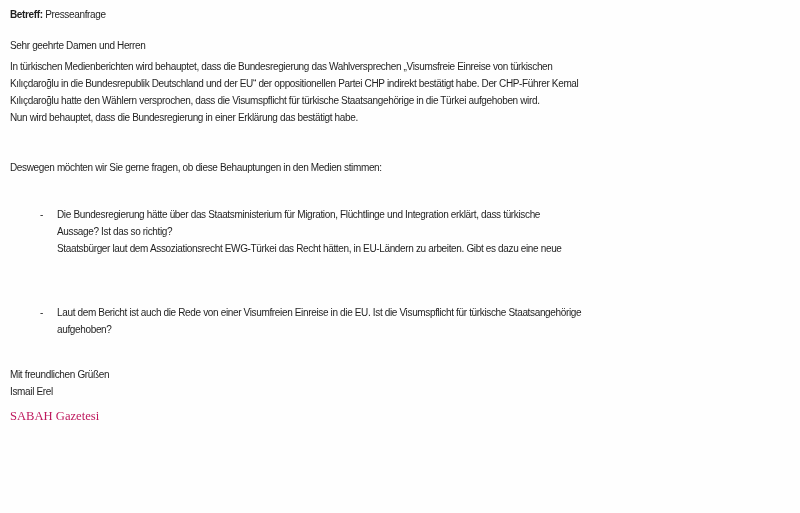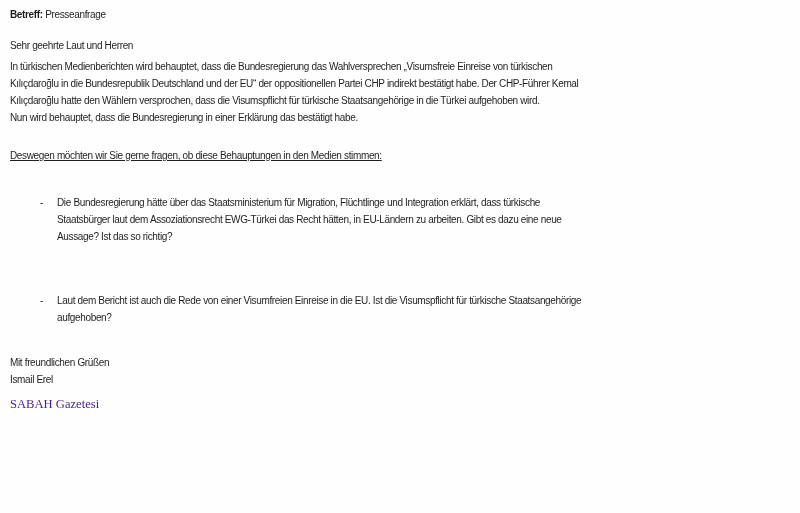--- a/index.html
+++ b/index.html
@@ -21,67 +21,67 @@
     font-size: 10px;
     line-height: 17px;
     letter-spacing: -0.35px;
     white-space: nowrap;
   }
   .subject-label {
     font-weight: bold;
   }
   .salutation   { margin-top: 14px; }
   .intro-para   { margin-top: 4px; }
-  .question     { margin-top: 21px; text-decoration: underline; }
+  .question     { margin-top: 33px; }
   .bullet       { display: flex; }
   .bullet-1     { margin-top: 30px; }
   .bullet-2     { margin-top: 47px; }
   .bullet-marker {
     flex: none;
     width: 17px;
     margin-left: 30px;
   }
   .bullet-body  { flex: none; }
   .closing      { margin-top: 28px; }
   .sig-name     { }
   .sig-org {
     margin-top: 8px;
     font-family: "Liberation Serif", serif;
     font-size: 12.6px;
     letter-spacing: 0;
-    color: #4c1d95;
+    color: #be185d;
   }
 </style>
 </head>
 <body>
 
 <div class="page">
 
   <div class="line">
     <span class="subject-label">Betreff:</span>
     <span>Presseanfrage</span>
   </div>
 
-  <div class="line salutation">Sehr geehrte Laut und Herren</div>
+  <div class="line salutation">Sehr geehrte Damen und Herren</div>
 
   <div class="intro-para">
     <div class="line">In türkischen Medienberichten wird behauptet, dass die Bundesregierung das Wahlversprechen „Visumsfreie Einreise von türkischen</div>
     <div class="line">Kılıçdaroğlu in die Bundesrepublik Deutschland und der EU“ der oppositionellen Partei CHP indirekt bestätigt habe. Der CHP-Führer Kemal</div>
     <div class="line">Kılıçdaroğlu hatte den Wählern versprochen, dass die Visumspflicht für türkische Staatsangehörige in die Türkei aufgehoben wird.</div>
     <div class="line">Nun wird behauptet, dass die Bundesregierung in einer Erklärung das bestätigt habe.</div>
   </div>
 
   <div class="line question">Deswegen möchten wir Sie gerne fragen, ob diese Behauptungen in den Medien stimmen:</div>
 
   <div class="bullet bullet-1">
     <div class="line bullet-marker">-</div>
     <div class="bullet-body">
       <div class="line">Die Bundesregierung hätte über das Staatsministerium für Migration, Flüchtlinge und Integration erklärt, dass türkische</div>
+      <div class="line">Aussage? Ist das so richtig?</div>
       <div class="line">Staatsbürger laut dem Assoziationsrecht EWG-Türkei das Recht hätten, in EU-Ländern zu arbeiten. Gibt es dazu eine neue</div>
-      <div class="line">Aussage? Ist das so richtig?</div>
     </div>
   </div>
 
   <div class="bullet bullet-2">
     <div class="line bullet-marker">-</div>
     <div class="bullet-body">
       <div class="line">Laut dem Bericht ist auch die Rede von einer Visumfreien Einreise in die EU. Ist die Visumspflicht für türkische Staatsangehörige</div>
       <div class="line">aufgehoben?</div>
     </div>
   </div>

